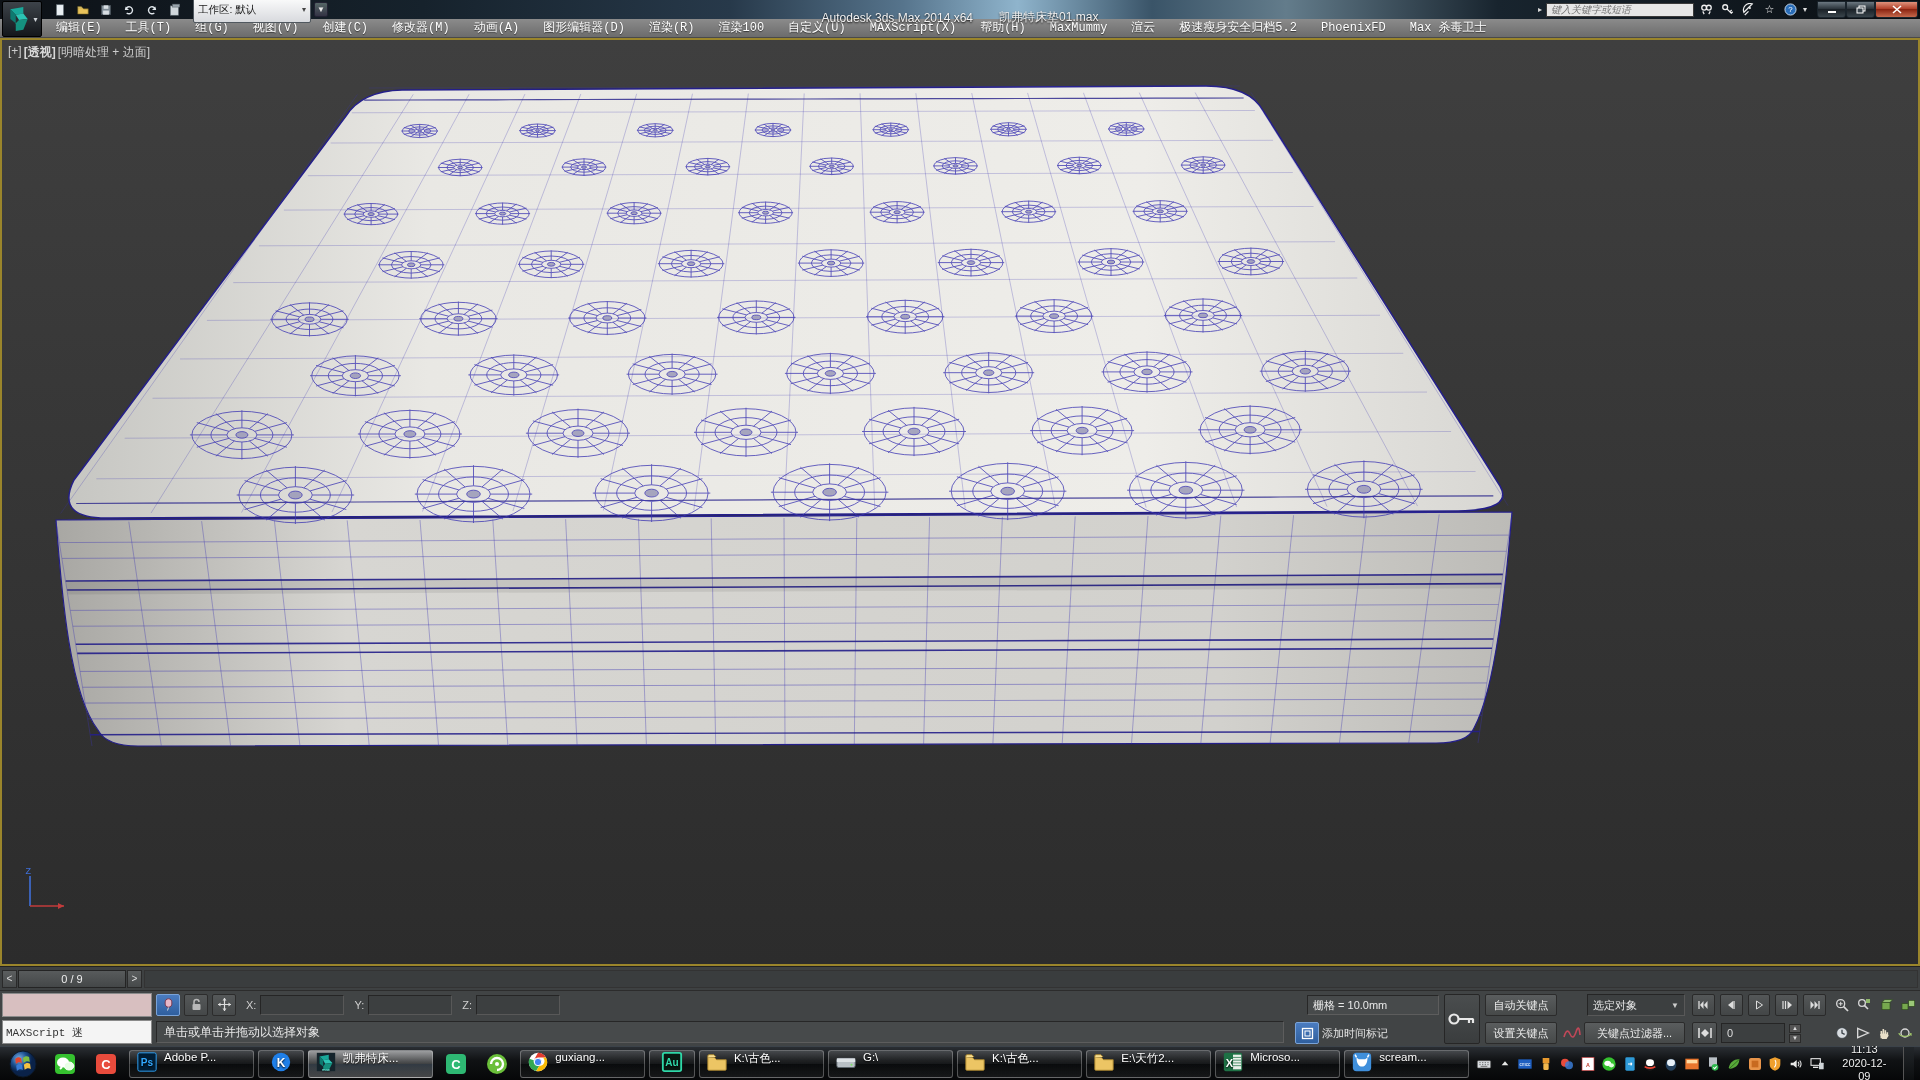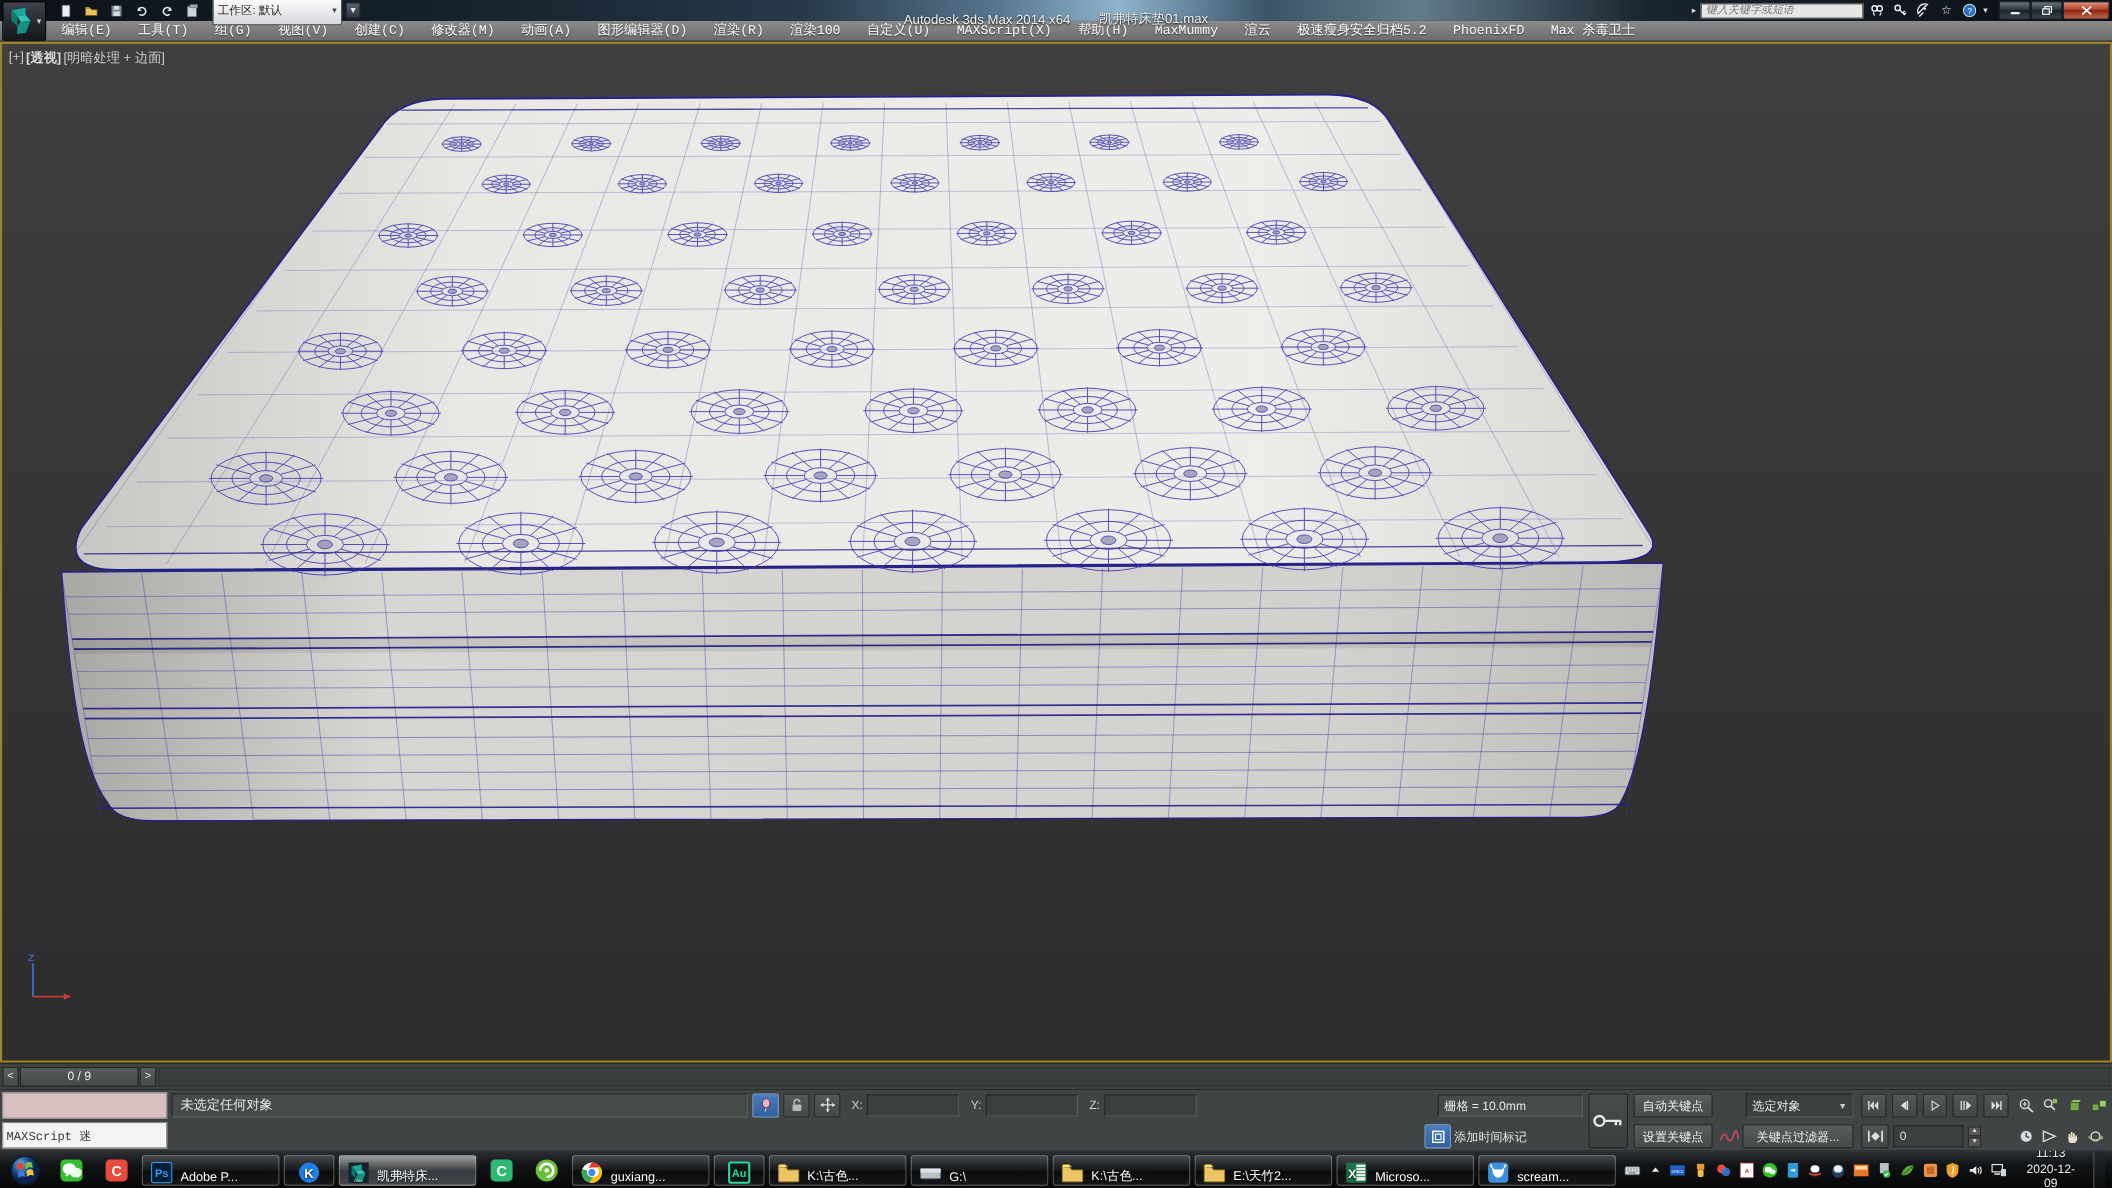--- a/index.html
+++ b/index.html
@@ -107,21 +107,21 @@
     border-radius:2px; margin:0 1px; }
   .nav-btn svg { width:16px; height:16px; }
 
   
   .taskbar { height:34px; flex:0 0 34px; background:linear-gradient(#2a2e33,#101214 40%,#060708);
     display:flex; align-items:center; padding:0 2px; border-top:1px solid #3c434a; }
   .orb { width:36px; height:30px; display:flex; align-items:center; justify-content:center; margin:0 3px; }
   .orb svg { width:28px; height:28px; }
   .tk-icon { width:40px; height:28px; display:flex; align-items:center; justify-content:center; margin:0 1px; border-radius:3px; }
   .tk-icon svg { width:24px; height:24px; }
-  .tk-task { width:126px; height:28px; display:flex; align-items:flex-end; gap:6px; margin:0 2px;
+  .tk-task { width:126px; height:28px; display:flex; align-items:flex-start; gap:6px; margin:0 2px;
     padding:0 6px; border:1px solid rgba(255,255,255,.28); border-radius:3px;
     background:linear-gradient(rgba(255,255,255,.16),rgba(255,255,255,.04) 48%,rgba(0,0,0,.25) 52%,rgba(255,255,255,.06));
     color:#fff; font-size:11.5px; text-shadow:0 1px 2px #000; overflow:hidden; }
   .tk-task.active { background:linear-gradient(rgba(255,255,255,.55),rgba(255,255,255,.22) 48%,rgba(120,140,160,.35) 52%,rgba(255,255,255,.25)); }
   .tk-task.icon-only { width:46px; justify-content:center; padding:0; }
   .tk-task svg { width:22px; height:22px; flex:0 0 22px; }
   .tk-label { overflow:hidden; white-space:nowrap; text-overflow:ellipsis; }
   .tray { margin-left:auto; display:flex; align-items:center; gap:4px; padding:0 4px; }
   .tray-icon { width:17px; height:17px; display:flex; align-items:center; justify-content:center; }
   .tray-icon svg { width:16px; height:16px; }
@@ -1374,21 +1374,20 @@
     <div class="tl-arrow">&lt;</div>
     <div class="tl-slider">0 / 9</div>
     <div class="tl-arrow">&gt;</div>
     <div class="tl-track"></div>
   </div>
 
   <div class="statusbar">
     <div class="sb-left">
       <div class="sb-row">
         <div class="mxs-cell mxs-pink"></div>
-        <div class="sunken status-field">未选定任何对象</div>
         <div class="sq-btn blue">
             <svg viewBox="0 0 15 15">
               <ellipse cx="7.5" cy="6" rx="3.4" ry="4.2" fill="#e8b8c8" stroke="#7a3a50"></ellipse>
               <path d="M7.5 10.5l-1 3" stroke="#d8d8d8" fill="none"></path>
             </svg>
           </div>
         <div class="sq-btn">
             <svg viewBox="0 0 15 15">
               <rect x="3.5" y="7" width="8" height="6" rx="1" fill="#b9b9b9"></rect>
               <path d="M5 7V5a2.5 2.5 0 0 1 5 0" fill="none" stroke="#b9b9b9" stroke-width="1.5"></path>
@@ -1402,20 +1401,21 @@
           </div>
         <span class="coord-lab">X:</span>
         <div class="coord-box"></div>
         <span class="coord-lab">Y:</span>
         <div class="coord-box"></div>
         <span class="coord-lab">Z:</span>
         <div class="coord-box"></div>
       </div>
       <div class="sb-row">
         <div class="mxs-cell mxs-white">MAXScript 迷</div>
+        <div class="sunken prompt-field">单击或单击并拖动以选择对象</div>
       </div>
     </div>
 
     <div class="sb-right">
 
       <div class="cellpad">
           <div class="sunken grid-box">栅格 = 10.0mm</div>
         </div>
       <div class="cellpad">
         <div class="sq-btn blue">

